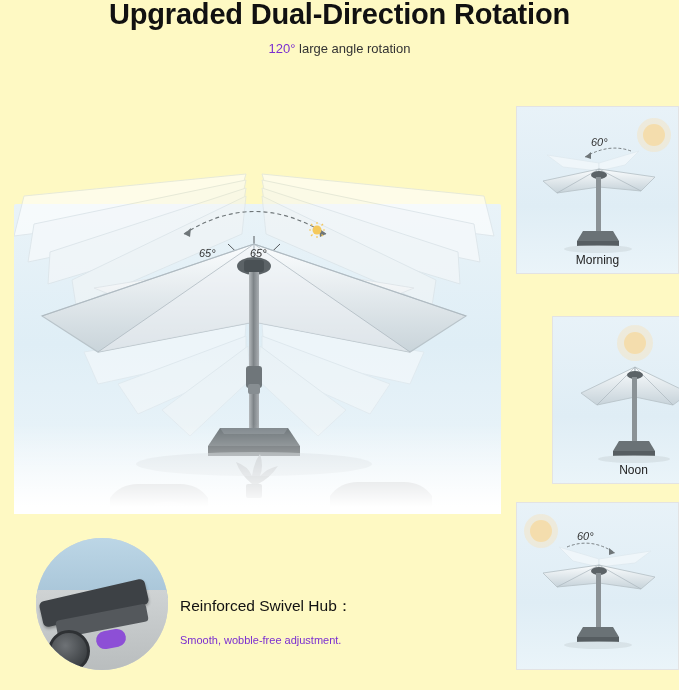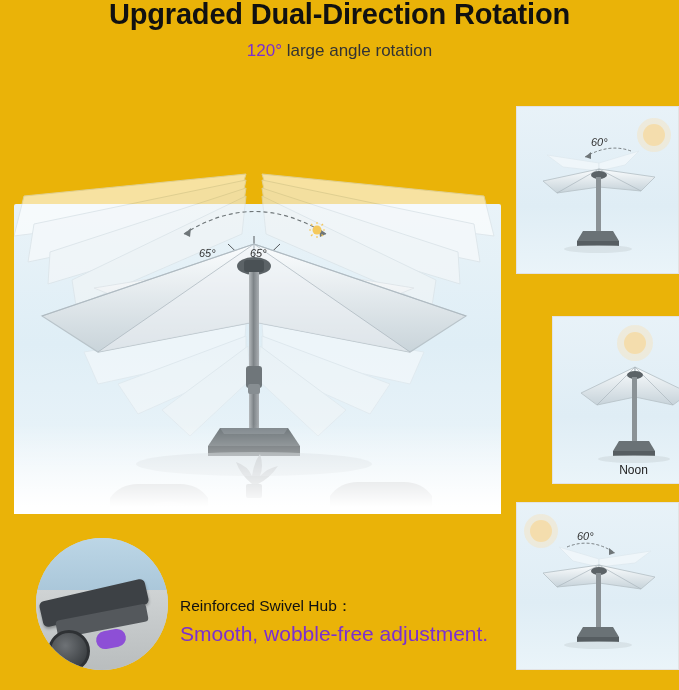--- a/index.html
+++ b/index.html
@@ -11,42 +11,42 @@
     width: 679px;
     height: 690px;
     font-family: "Liberation Sans", sans-serif;
     position: relative;
     overflow: hidden;
   }
   .page {
     position: relative;
     width: 679px;
     height: 690px;
-    background: #eab308;
+    background: #fef9c3;
   }
 
   
   .title {
     position: absolute;
     top: -2px;
     left: 0;
     width: 679px;
     text-align: center;
     font-size: 29px;
     font-weight: bold;
     color: #111111;
     letter-spacing: -0.2px;
   }
   .subtitle {
     position: absolute;
     top: 41px;
     left: 0;
     width: 679px;
     text-align: center;
-    font-size: 17px;
+    font-size: 13px;
     color: #333333;
   }
   .subtitle .hl {
     color: #7b2fd0;
   }
 
   
   .main-panel {
     position: absolute;
     left: 14px;
@@ -153,24 +153,24 @@
   }
   .hub-text {
     position: absolute;
     left: 180px;
     top: 596px;
     width: 330px;
   }
   .hub-line1 {
     font-size: 15.5px;
     color: #111111;
-    margin-bottom: 5px;
+    margin-bottom: 17px;
   }
   .hub-line2 {
-    font-size: 21px;
+    font-size: 11px;
     color: #7b2fd0;
   }
 
   .lbl {
     position: absolute;
     font-size: 11px;
     color: #333333;
     font-family: "Liberation Sans", sans-serif;
     font-style: italic;
   }
@@ -348,20 +348,21 @@
         <line x1="82" y1="62" x2="40" y2="86" stroke="#aab6bd" stroke-width="0.7"></line>
         <line x1="82" y1="62" x2="124" y2="84" stroke="#aab6bd" stroke-width="0.7"></line>
         <ellipse cx="82" cy="68" rx="8" ry="4" fill="#5c6367"></ellipse>
       </g>
       <rect x="79" y="70" width="5" height="54" fill="#8b9296"></rect>
       <polygon points="66,124 96,124 102,134 60,134" fill="#6a7276"></polygon>
       <polygon points="60,134 102,134 102,139 60,139" fill="#565d61"></polygon>
       <ellipse cx="81" cy="142" rx="34" ry="4" fill="#c9d3d8" opacity="0.5"></ellipse>
     </svg>
     <div class="lbl" style="left:74px;top:29px;">60°</div>
+    <div class="side-caption">Morning</div>
   </div>
 
   <div class="side-panel p2">
     <svg width="163" height="168" viewBox="0 0 163 168">
       <defs>
         <linearGradient id="c2" x1="0" y1="0" x2="0" y2="1">
           <stop offset="0%" stop-color="#fbfdfe"></stop>
             <stop offset="100%" stop-color="#c7d3da"></stop>
         </linearGradient>
       </defs>

